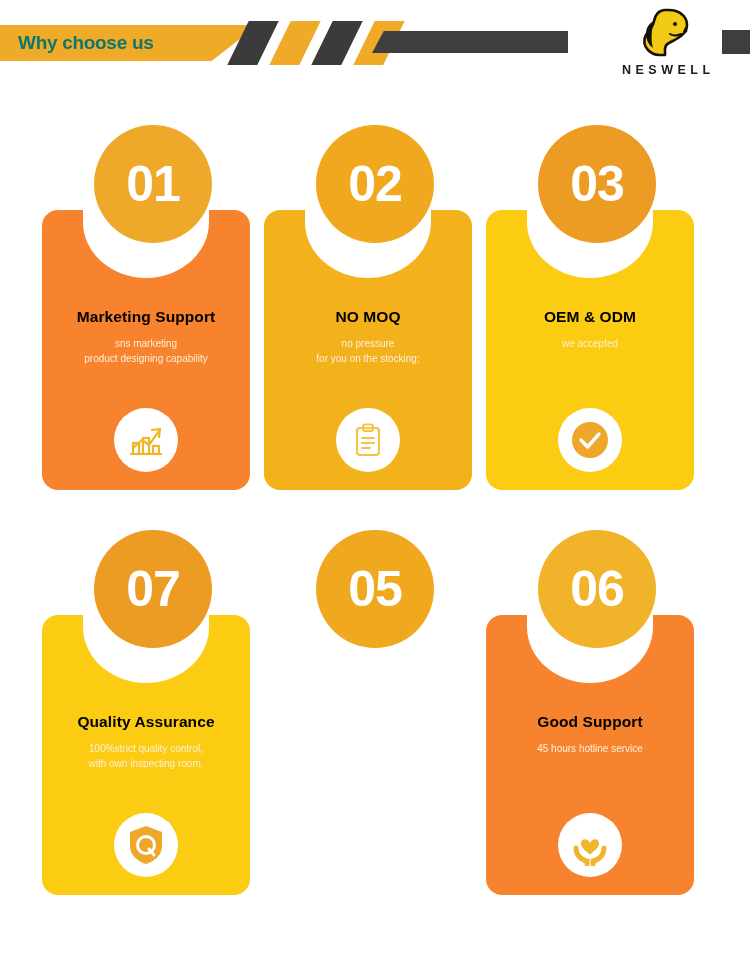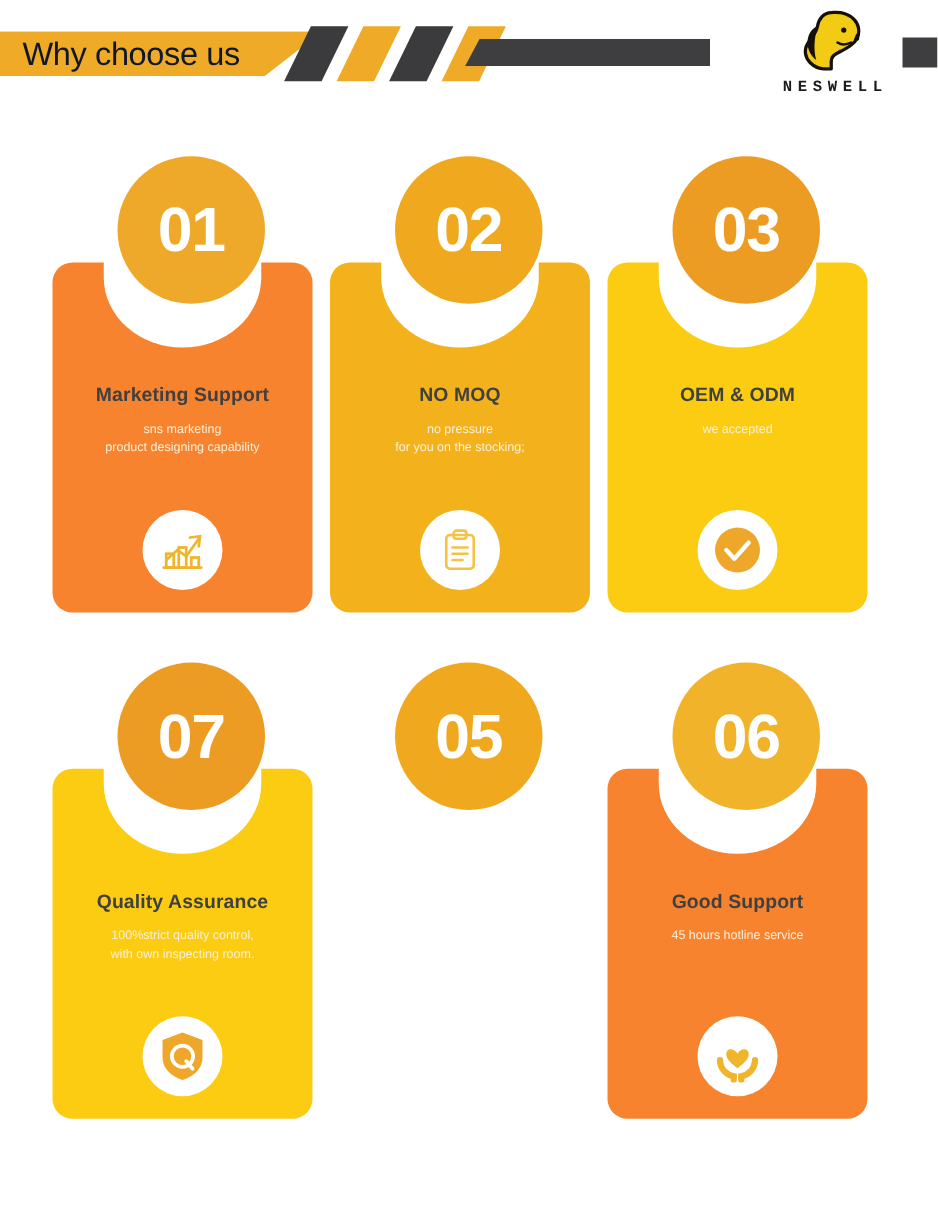--- a/index.html
+++ b/index.html
@@ -16,21 +16,21 @@
 
   
   .banner{
     position:absolute;left:0;top:25px;width:258px;height:36px;
     background:#EFAB28;
     clip-path:polygon(0 0, 100% 0, 82% 100%, 0 100%);
   }
   .banner-text{
     position:absolute;left:18px;top:25px;height:36px;
     display:flex;align-items:center;
-    color:#0f172a;font-size:26px;font-weight:normal;
+    color:#0f766e;font-size:19px;font-weight:bold;
     letter-spacing:-0.3px;
     white-space:nowrap;
   }
 
   
   .stripes{position:absolute;left:232px;top:25px;width:160px;height:36px;}
   .stripe{position:absolute;top:-4px;height:44px;width:30px;
           transform:skewX(-26deg);}
   .s-dark{background:#3B3B3D;}
   .s-yell{background:#EFAB28;}
@@ -41,21 +41,21 @@
     background:#3E3E40;
     clip-path:polygon(6% 0, 100% 0, 100% 100%, 0 100%);
   }
   .edge-square{
     position:absolute;left:722px;top:30px;width:28px;height:24px;
     background:#3E3E40;
   }
 
   
   .logo{position:absolute;left:612px;top:8px;width:108px;height:78px;
-        display:flex;flex-direction:column;align-items:center;font-family:Liberation Mono, monospace;}
+        display:flex;flex-direction:column;align-items:center;}
   .logo-mark{width:62px;height:52px;}
   .logo-word{
     margin-top:3px;color:#1C1C1C;font-size:12.5px;font-weight:bold;
     letter-spacing:4.5px;text-indent:4.5px;
   }
 
   
   .grid{
     position:absolute;left:0;top:125px;width:750px;
     display:grid;
@@ -88,21 +88,21 @@
     z-index:3;
   }
   .badge-num{
     color:#FFFFFF;font-size:50px;font-weight:bold;
     letter-spacing:-1px;line-height:1;
   }
 
   .card-title{
     position:relative;z-index:2;
     margin-top:98px;
-    color:#404040;font-size:15.5px;font-weight:bold;
+    color:#000000;font-size:15.5px;font-weight:bold;
     text-align:center;letter-spacing:0.1px;
   }
   .card-desc{
     position:relative;z-index:2;
     margin-top:10px;width:196px;
     color:#FDEFD8;font-size:10px;line-height:15px;
     text-align:center;
   }
   .icon-wrap{
     position:absolute;left:50%;bottom:18px;transform:translateX(-50%);

